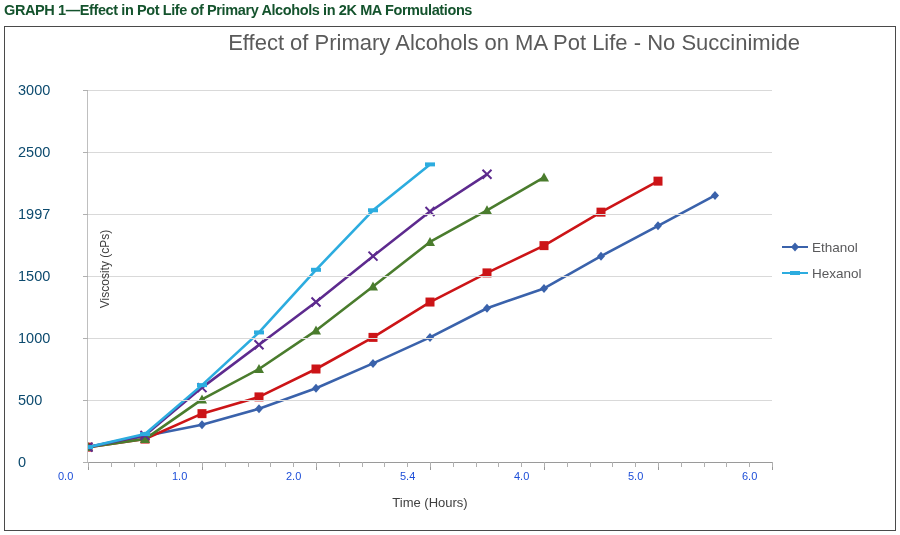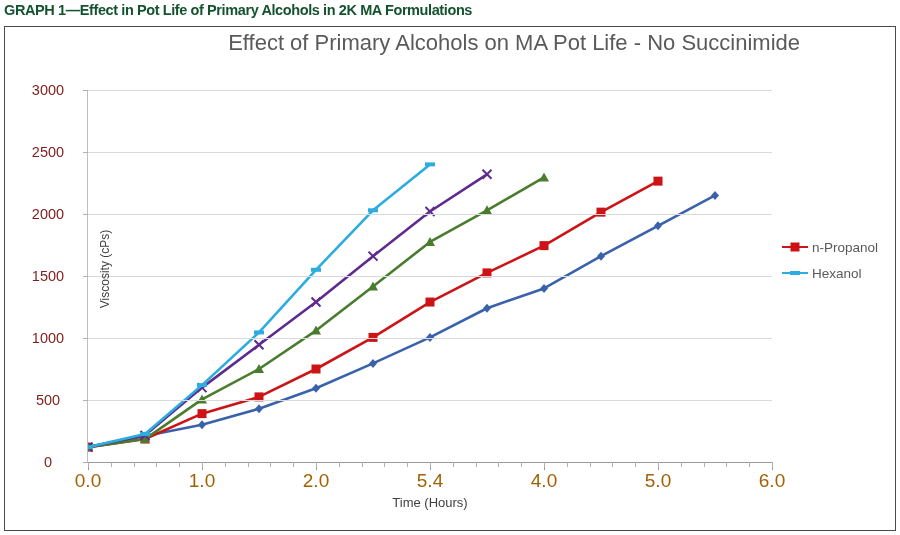--- a/index.html
+++ b/index.html
@@ -30,28 +30,28 @@
     position:absolute;left:0;width:100%;height:1px;background:#d9d9d9;
   }
   #plot-area .axis-left{
     position:absolute;left:-1px;top:0;width:1px;height:100%;background:#bfbfbf;
   }
   #plot-area .axis-bottom{
     position:absolute;left:-1px;bottom:-1px;width:calc(100% + 2px);height:1px;background:#9a9a9a;
   }
   
   .ytick{
-    position:absolute;right:0;width:60px;text-align:center;
-    font-size:14.5px;color:#7f1d1d;transform:translateY(-50%);
+    position:absolute;right:0;width:60px;text-align:left;
+    font-size:14.5px;color:#0c4a6e;transform:translateY(-50%);
     white-space:nowrap;
   }
   #ytick-wrap{position:absolute;left:12px;top:90px;width:66px;height:372px;}
   .xtick{
-    position:absolute;top:0;width:60px;margin-left:-30px;text-align:center;
-    font-size:19px;color:#a16207;white-space:nowrap;
+    position:absolute;top:0;width:60px;margin-left:-30px;
+    font-size:11px;color:#1d4ed8;white-space:nowrap;
   }
   #xtick-wrap{position:absolute;left:88px;top:470px;width:684px;height:22px;}
   #xaxis-label{
     position:absolute;left:88px;top:495px;width:684px;text-align:center;
     font-size:13px;color:#3f3f3f;white-space:nowrap;
   }
   #yaxis-label{
     position:absolute;left:-56px;top:262px;width:150px;text-align:center;
     font-size:12px;color:#3f3f3f;white-space:nowrap;
     transform:rotate(-90deg);transform-origin:center center;
@@ -84,21 +84,21 @@
 
 <div id="chart-frame"></div>
 
 <div id="chart-title">Effect of Primary Alcohols on MA Pot Life - No Succinimide</div>
 
 <div id="ytick-wrap">
     <div class="ytick" style="top: 372px;">0</div>
     <div class="ytick" style="top: 310px;">500</div>
     <div class="ytick" style="top: 248px;">1000</div>
     <div class="ytick" style="top: 186px;">1500</div>
-    <div class="ytick" style="top: 124px;">2000</div>
+    <div class="ytick" style="top: 124px;">1997</div>
     <div class="ytick" style="top: 62px;">2500</div>
     <div class="ytick" style="top: 0px;">3000</div>
   </div>
 <div id="xtick-wrap">
     <div class="xtick" style="left: 0px;">0.0</div>
     <div class="xtick" style="left: 114px;">1.0</div>
     <div class="xtick" style="left: 228px;">2.0</div>
     <div class="xtick" style="left: 342px;">5.4</div>
     <div class="xtick" style="left: 456px;">4.0</div>
     <div class="xtick" style="left: 570px;">5.0</div>
@@ -226,26 +226,26 @@
   </div>
 
 <div id="xaxis-label">Time (Hours)</div>
 <div style="position:absolute;left:86px;top:0;width:0;height:0;">
   <div id="yaxis-label">Viscosity (cPs)</div>
 </div>
 
 <div id="legend">
     <div class="legend-row">
       <div class="legend-swatch">
-        <div class="legend-line" style="background: rgb(204, 20, 23);"></div>
+        <div class="legend-line" style="background: rgb(58, 98, 171);"></div>
         <svg width="26" height="14" style="position: absolute; left: 0px; top: 0px;">
-          <rect x="8.5" y="2.5" width="9" height="9" fill="#cc1417"></rect>
+          <polygon points="13,2.5 17,7 13,11.5 9,7" fill="#3a62ab"></polygon>
         </svg>
       </div>
-      <span class="legend-label">n-Propanol</span>
+      <span class="legend-label">Ethanol</span>
     </div>
     <div class="legend-row">
       <div class="legend-swatch">
         <div class="legend-line" style="background: rgb(44, 172, 223);"></div>
         <svg width="26" height="14" style="position: absolute; left: 0px; top: 0px;">
           <rect x="8" y="5" width="10" height="4" fill="#2cacdf"></rect>
         </svg>
       </div>
       <span class="legend-label">Hexanol</span>
     </div>

